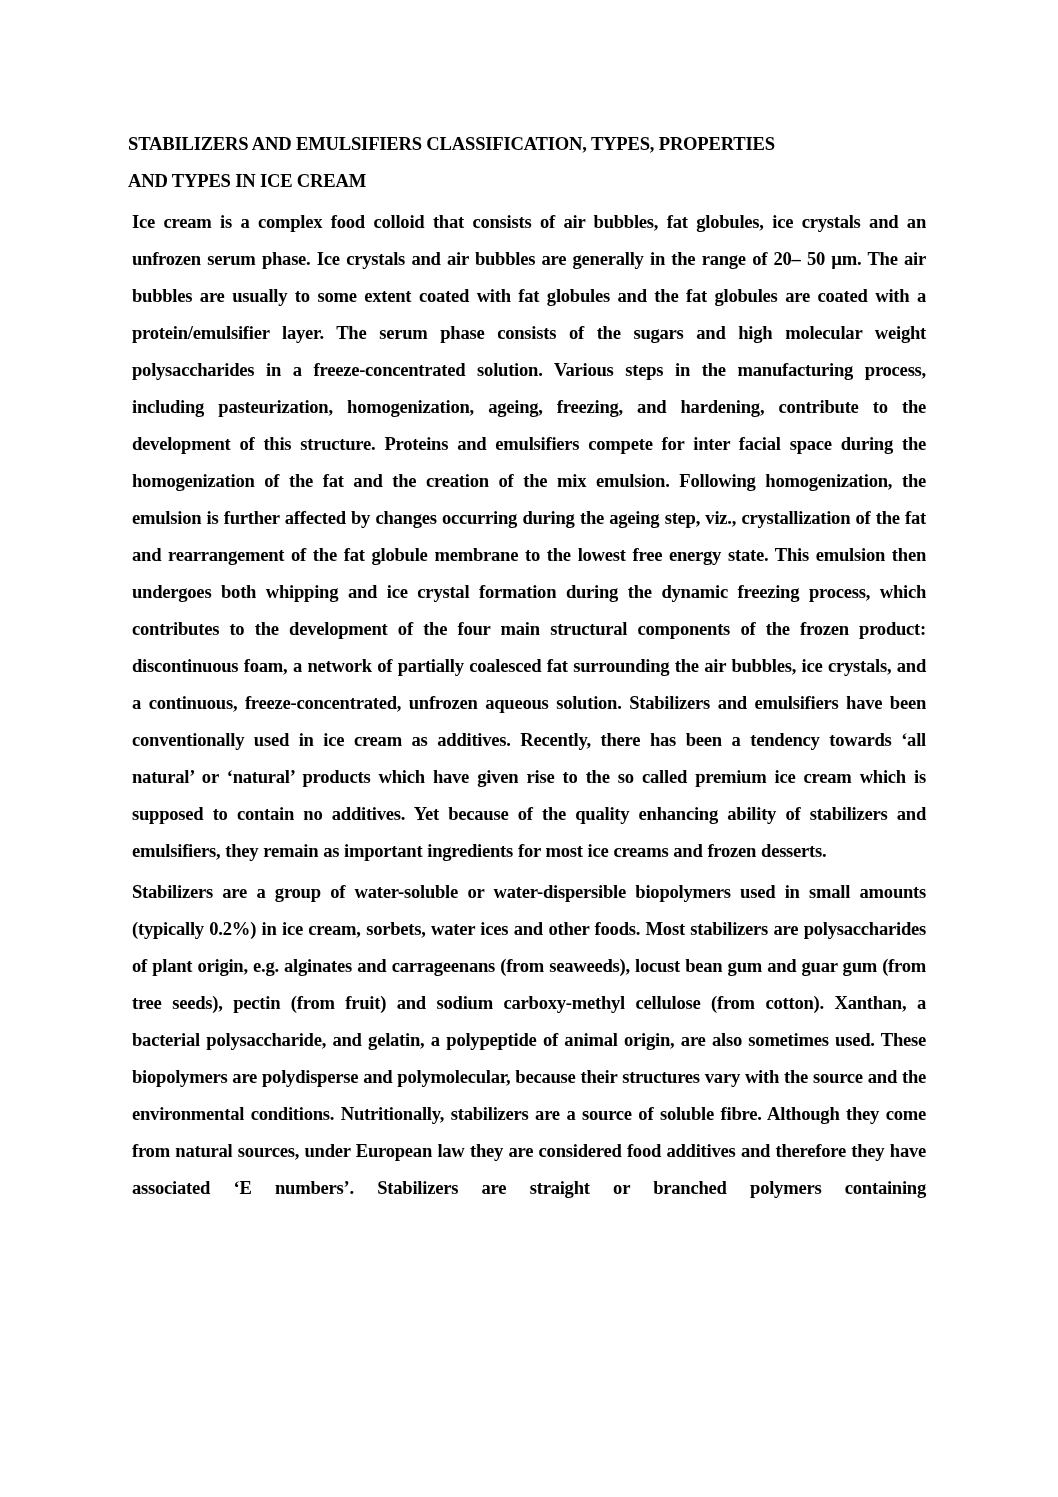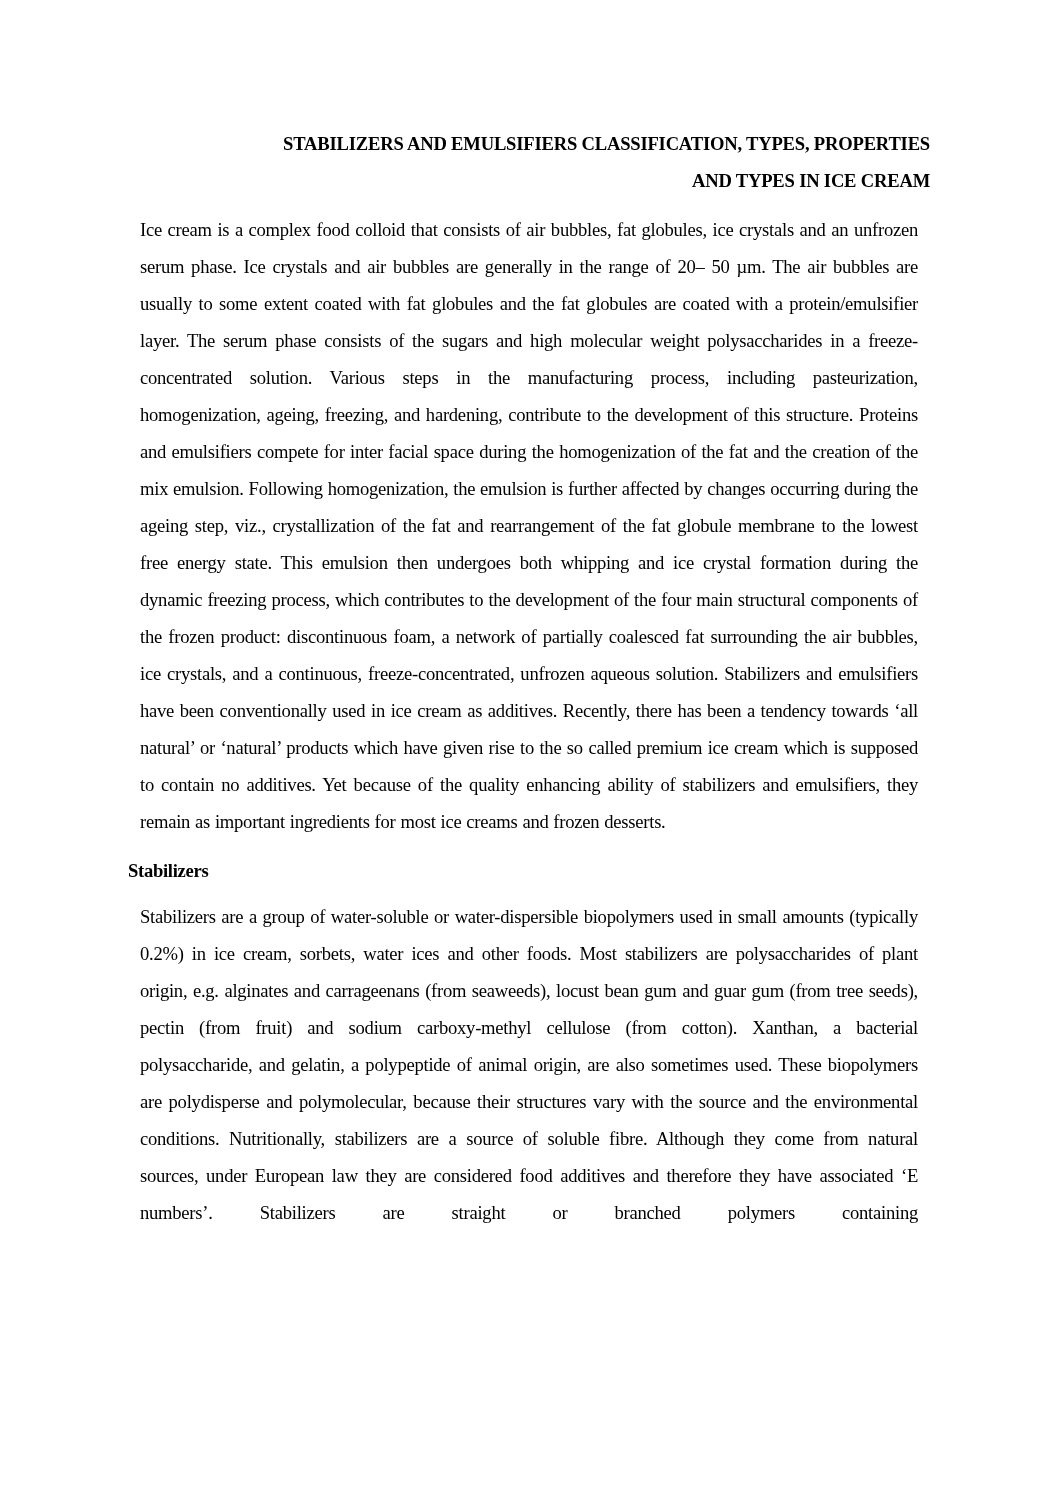--- a/index.html
+++ b/index.html
@@ -3,36 +3,35 @@
 <meta charset="utf-8">
 <style>
   html, body { margin: 0; padding: 0; background: #ffffff; }
   body { width: 1058px; height: 1497px; position: relative; overflow: hidden; }
   .page {
     position: absolute; left: 128px; top: 125px; width: 802px;
     font-family: "Liberation Serif", "DejaVu Serif", serif;
     color: #000; font-size: 18.6px; line-height: 37px;
   }
   .title {
-    font-weight: bold; text-align: right; font-size: 18.6px; line-height: 37px;
+    font-weight: bold; text-align: left; font-size: 18.6px; line-height: 37px;
     margin: 0 0 0 0; letter-spacing: -0.2px;
   }
   .para {
-    text-align: justify; text-align-last: left; margin: 12px;
-    letter-spacing: -0.25px; word-spacing: 0.5px;
+    text-align: justify; text-align-last: left; margin: 4px;
+    letter-spacing: -0.25px; word-spacing: 0.5px; font-weight: bold;
   }
   .heading {
     font-weight: bold; margin: 5px 0 -3px 0; line-height: 37px; letter-spacing: -0.3px;
   }
   .last-line-justify { text-align-last: justify; }
 </style>
 </head>
 <body>
 
 <div class="page">
   <div class="title">
     <div>STABILIZERS AND EMULSIFIERS CLASSIFICATION, TYPES, PROPERTIES</div>
     <div>AND TYPES IN ICE CREAM</div>
   </div>
   <p class="para">Ice cream is a complex food colloid that consists of air bubbles, fat globules, ice crystals and an unfrozen serum phase. Ice crystals and air bubbles are generally in the range of 20– 50 µm. The air bubbles are usually to some extent coated with fat globules and the fat globules are coated with a protein/emulsifier layer. The serum phase consists of the sugars and high molecular weight polysaccharides in a freeze-concentrated solution. Various steps in the manufacturing process, including pasteurization, homogenization, ageing, freezing, and hardening, contribute to the development of this structure. Proteins and emulsifiers compete for inter facial space during the homogenization of the fat and the creation of the mix emulsion. Following homogenization, the emulsion is further affected by changes occurring during the ageing step, viz., crystallization of the fat and rearrangement of the fat globule membrane to the lowest free energy state. This emulsion then undergoes both whipping and ice crystal formation during the dynamic freezing process, which contributes to the development of the four main structural components of the frozen product: discontinuous foam, a network of partially coalesced fat surrounding the air bubbles, ice crystals, and a continuous, freeze-concentrated, unfrozen aqueous solution. Stabilizers and emulsifiers have been conventionally used in ice cream as additives. Recently, there has been a tendency towards ‘all natural’ or ‘natural’ products which have given rise to the so called premium ice cream which is supposed to contain no additives. Yet because of the quality enhancing ability of stabilizers and emulsifiers, they remain as important ingredients for most ice creams and frozen desserts.</p>
-  <div class="heading">Stabilizers</div>
   <p class="para last-line-justify">Stabilizers are a group of water-soluble or water-dispersible biopolymers used in small amounts (typically 0.2%) in ice cream, sorbets, water ices and other foods. Most stabilizers are polysaccharides of plant origin, e.g. alginates and carrageenans (from seaweeds), locust bean gum and guar gum (from tree seeds), pectin (from fruit) and sodium carboxy-methyl cellulose (from cotton). Xanthan, a bacterial polysaccharide, and gelatin, a polypeptide of animal origin, are also sometimes used. These biopolymers are polydisperse and polymolecular, because their structures vary with the source and the environmental conditions. Nutritionally, stabilizers are a source of soluble fibre. Although they come from natural sources, under European law they are considered food additives and therefore they have associated ‘E numbers’. Stabilizers are straight or branched polymers containing</p>
 </div>
 
 </body></html>

